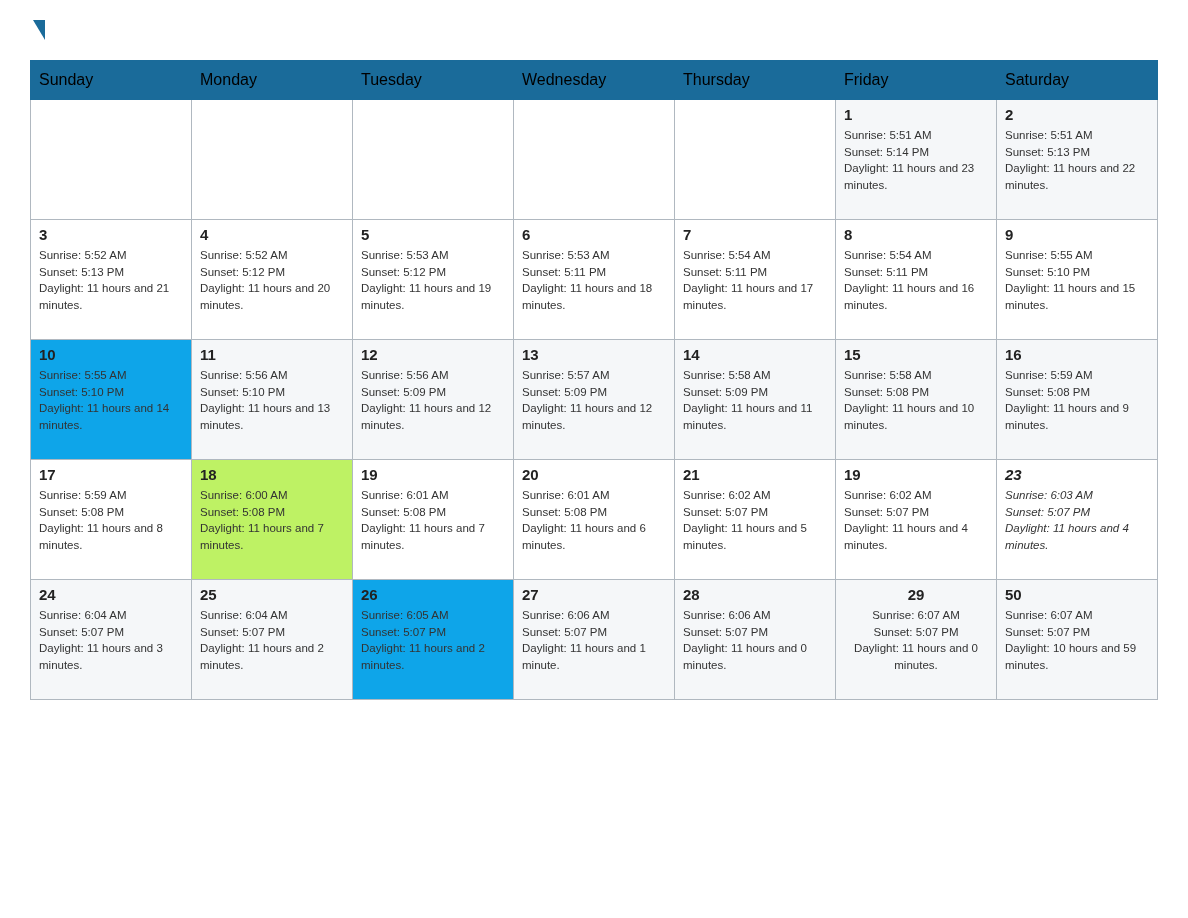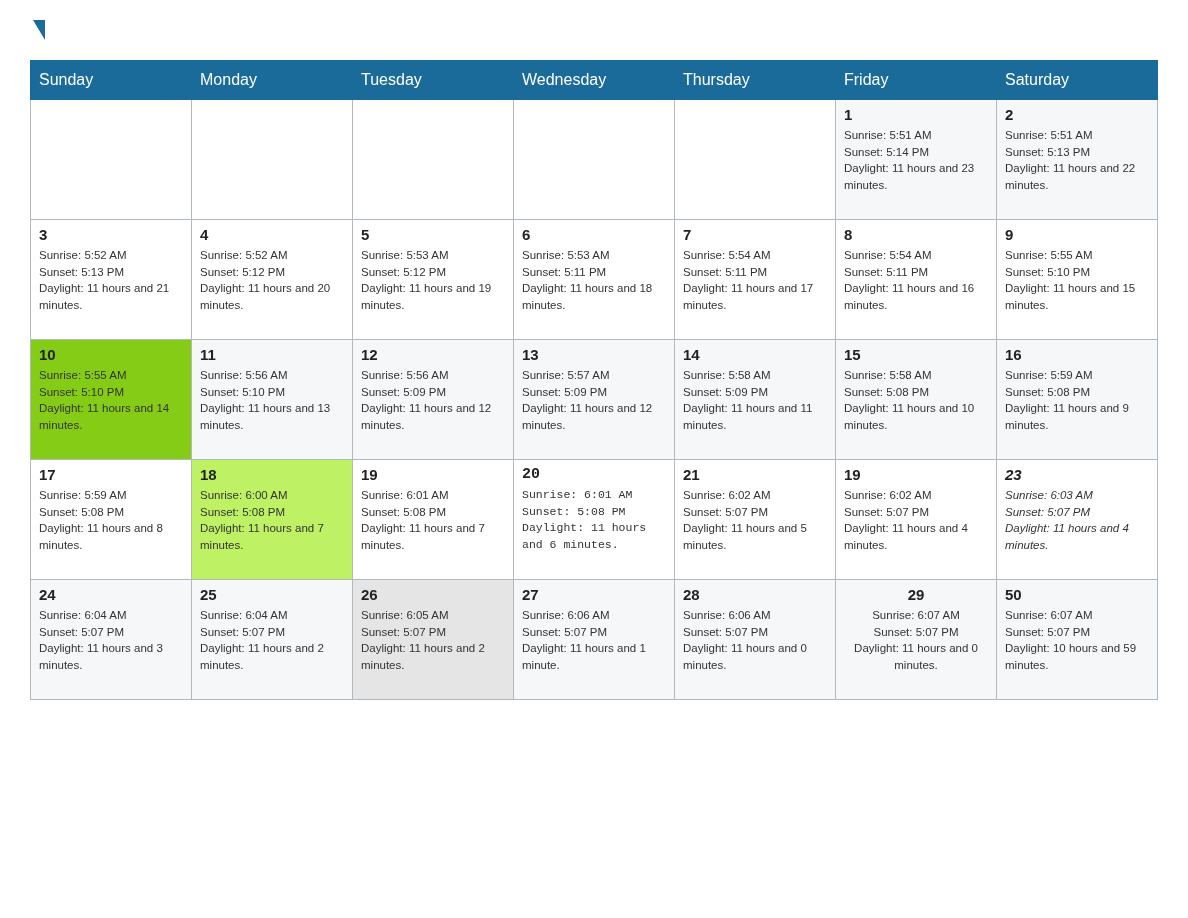--- a/index.html
+++ b/index.html
@@ -56,21 +56,21 @@
       font-size: 20px;
       color: #444;
       margin-top: 4px;
     }
     .calendar {
       width: 100%;
       border-collapse: collapse;
     }
     .calendar th {
       background-color: #1a6b9a;
-      color: #ffffff;
+      color: #000000;
       padding: 10px 8px;
       font-size: 16px;
       font-weight: normal;
       text-align: left;
       border: 1px solid #1a6b9a;
     }
     .calendar td {
       border: 1px solid #b0b8c0;
       vertical-align: top;
       padding: 6px 8px;
@@ -171,21 +171,21 @@
         <td style="background: rgb(255, 255, 255);">
           <div class="day-number">8</div>
           <div class="day-info">Sunrise: 5:54 AM<br>Sunset: 5:11 PM<br>Daylight: 11 hours and 16 minutes.</div>
         </td>
         <td style="background: rgb(255, 255, 255);">
           <div class="day-number">9</div>
           <div class="day-info">Sunrise: 5:55 AM<br>Sunset: 5:10 PM<br>Daylight: 11 hours and 15 minutes.</div>
         </td>
       </tr>
       <tr class="row-bg-1">
-        <td style="background: #84cc16;">
+        <td style="background: #0ea5e9;">
           <div class="day-number">10</div>
           <div class="day-info">Sunrise: 5:55 AM<br>Sunset: 5:10 PM<br>Daylight: 11 hours and 14 minutes.</div>
         </td>
         <td style="background: rgb(245, 247, 249);">
           <div class="day-number">11</div>
           <div class="day-info">Sunrise: 5:56 AM<br>Sunset: 5:10 PM<br>Daylight: 11 hours and 13 minutes.</div>
         </td>
         <td style="background: rgb(245, 247, 249);">
           <div class="day-number">12</div>
           <div class="day-info">Sunrise: 5:56 AM<br>Sunset: 5:09 PM<br>Daylight: 11 hours and 12 minutes.</div>
@@ -213,21 +213,21 @@
           <div class="day-info">Sunrise: 5:59 AM<br>Sunset: 5:08 PM<br>Daylight: 11 hours and 8 minutes.</div>
         </td>
         <td style="background: #bef264;">
           <div class="day-number">18</div>
           <div class="day-info">Sunrise: 6:00 AM<br>Sunset: 5:08 PM<br>Daylight: 11 hours and 7 minutes.</div>
         </td>
         <td style="background: rgb(255, 255, 255);">
           <div class="day-number">19</div>
           <div class="day-info">Sunrise: 6:01 AM<br>Sunset: 5:08 PM<br>Daylight: 11 hours and 7 minutes.</div>
         </td>
-        <td style="background: rgb(255, 255, 255); font-family: Liberation Mono, monospace;">
+        <td style="background: rgb(255, 255, 255);">
           <div class="day-number">20</div>
           <div class="day-info">Sunrise: 6:01 AM<br>Sunset: 5:08 PM<br>Daylight: 11 hours and 6 minutes.</div>
         </td>
         <td style="background: rgb(255, 255, 255);">
           <div class="day-number">21</div>
           <div class="day-info">Sunrise: 6:02 AM<br>Sunset: 5:07 PM<br>Daylight: 11 hours and 5 minutes.</div>
         </td>
         <td style="background: rgb(255, 255, 255);">
           <div class="day-number">19</div>
           <div class="day-info">Sunrise: 6:02 AM<br>Sunset: 5:07 PM<br>Daylight: 11 hours and 4 minutes.</div>
@@ -239,21 +239,21 @@
       </tr>
       <tr class="row-bg-1">
         <td style="background: rgb(245, 247, 249);">
           <div class="day-number">24</div>
           <div class="day-info">Sunrise: 6:04 AM<br>Sunset: 5:07 PM<br>Daylight: 11 hours and 3 minutes.</div>
         </td>
         <td style="background: rgb(245, 247, 249);">
           <div class="day-number">25</div>
           <div class="day-info">Sunrise: 6:04 AM<br>Sunset: 5:07 PM<br>Daylight: 11 hours and 2 minutes.</div>
         </td>
-        <td style="background: #e5e5e5;">
+        <td style="background: #0ea5e9;">
           <div class="day-number">26</div>
           <div class="day-info">Sunrise: 6:05 AM<br>Sunset: 5:07 PM<br>Daylight: 11 hours and 2 minutes.</div>
         </td>
         <td style="background: rgb(245, 247, 249);">
           <div class="day-number">27</div>
           <div class="day-info">Sunrise: 6:06 AM<br>Sunset: 5:07 PM<br>Daylight: 11 hours and 1 minute.</div>
         </td>
         <td style="background: rgb(245, 247, 249);">
           <div class="day-number">28</div>
           <div class="day-info">Sunrise: 6:06 AM<br>Sunset: 5:07 PM<br>Daylight: 11 hours and 0 minutes.</div>

